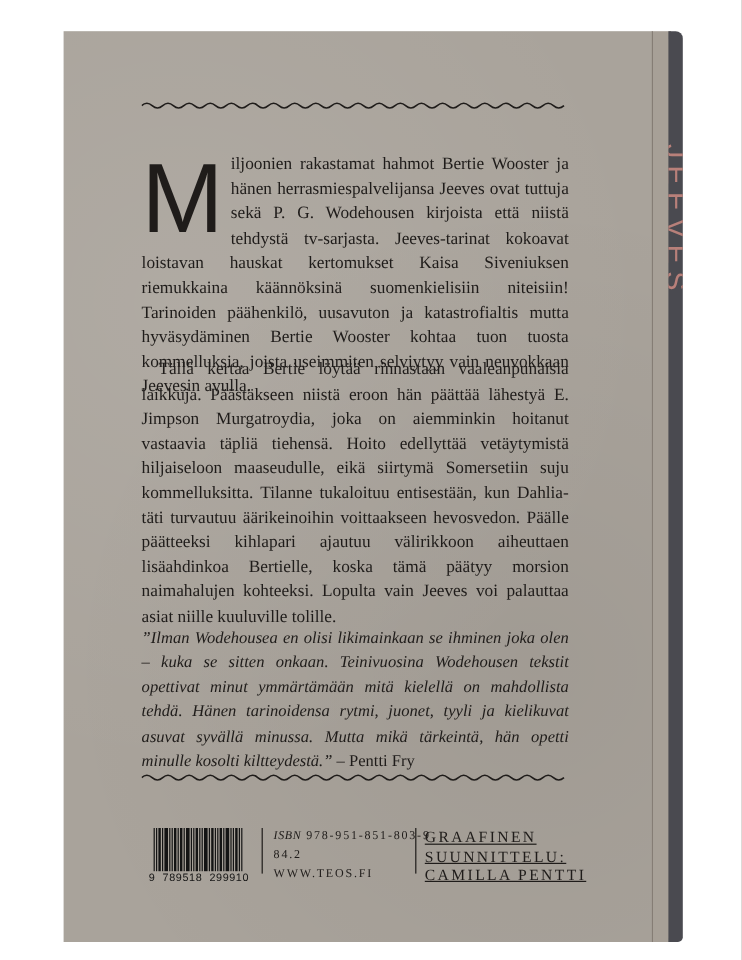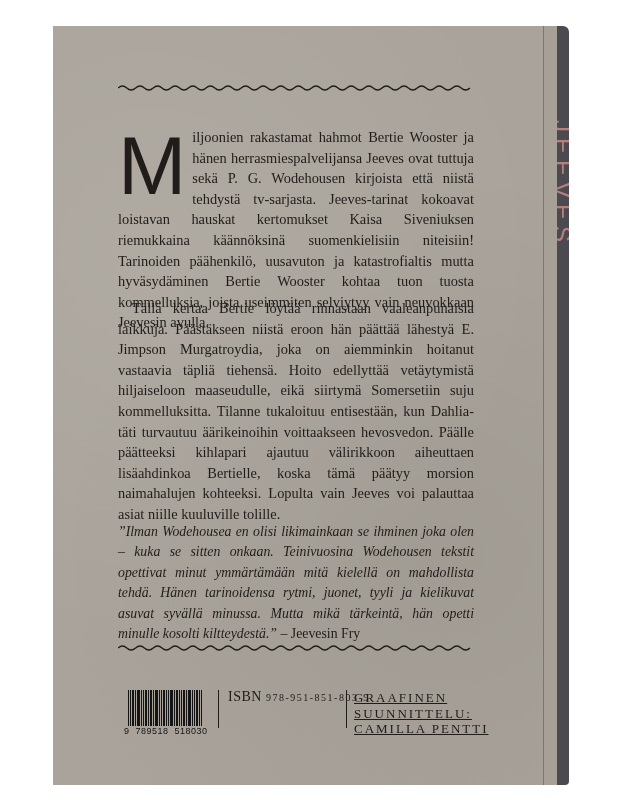--- a/index.html
+++ b/index.html
@@ -53,21 +53,21 @@
   .bars i { display:block; background:#141414; margin-right:1px; }
   .bar-digits {
     font-family:"Liberation Sans", sans-serif; font-size:9px; color:#141414;
     letter-spacing:0.5px; margin-top:0px; white-space:pre;
   }
   .vrule { position:absolute; width:1px; background:#1f1c1a; }
   .info {
     position:absolute; font-family:"Liberation Serif", serif; font-size:10px; color:#1f1c1a;
     line-height:16px; letter-spacing:1.5px;
   }
-  .info .small-caps { font-size:14px; letter-spacing:0.5px; }
+  .info .small-caps { font-size:10px; letter-spacing:0.5px;font-style:italic; }
   .design {
     position:absolute; font-family:"Liberation Serif", serif; font-size:13px; color:#1f1c1a;
     line-height:15.5px; letter-spacing:2px; text-transform:uppercase;text-decoration:underline;
   }
 </style>
 </head>
 <body>
 
 <div class="cover"></div>
 <div class="hinge"></div>
@@ -81,21 +81,21 @@
 </svg>
 
 <div class="text p1">
   <span class="dropcap">M</span>
   <span>iljoonien rakastamat hahmot Bertie Wooster ja hänen herrasmiespalvelijansa Jeeves ovat tuttuja sekä P. G. Wodehousen kirjoista että niistä tehdystä tv-sarjasta. Jeeves-tarinat kokoavat loistavan hauskat kertomukset Kaisa Siveniuksen riemukkaina käännöksinä suomenkielisiin niteisiin! Tarinoiden päähenkilö, uusavuton ja katastrofialtis mutta hyväsydäminen Bertie Wooster kohtaa tuon tuosta kommelluksia, joista useimmiten selviytyy vain neuvokkaan Jeevesin avulla.</span>
 </div>
 
 <div class="text p2">Tällä kertaa Bertie löytää rinnastaan vaaleanpunaisia laikkuja. Päästäkseen niistä eroon hän päättää lähestyä E. Jimpson Murgatroydia, joka on aiemminkin hoitanut vastaavia täpliä tiehensä. Hoito edellyttää vetäytymistä hiljaiseloon maaseudulle, eikä siirtymä Somersetiin suju kommelluksitta. Tilanne tukaloituu entisestään, kun Dahlia-täti turvautuu äärikeinoihin voittaakseen hevosvedon. Päälle päätteeksi kihlapari ajautuu välirikkoon aiheuttaen lisäahdinkoa Bertielle, koska tämä päätyy morsion naimahalujen kohteeksi. Lopulta vain Jeeves voi palauttaa asiat niille kuuluville tolille.</div>
 
 <div class="quote">
-  <span>”Ilman Wodehousea en olisi likimainkaan se ihminen joka olen – kuka se sitten onkaan. Teinivuosina Wodehousen tekstit opettivat minut ymmärtämään mitä kielellä on mahdollista tehdä. Hänen tarinoidensa rytmi, juonet, tyyli ja kielikuvat asuvat syvällä minussa. Mutta mikä tärkeintä, hän opetti minulle kosolti kiltteydestä.”</span><span class="author"> – Jeevesin Fry</span>
+  <span>”Ilman Wodehousea en olisi likimainkaan se ihminen joka olen – kuka se sitten onkaan. Teinivuosina Wodehousen tekstit opettivat minut ymmärtämään mitä kielellä on mahdollista tehdä. Hänen tarinoidensa rytmi, juonet, tyyli ja kielikuvat asuvat syvällä minussa. Mutta mikä tärkeintä, hän opetti minulle kosolti kiltteydestä.”</span><span class="author"> – Pentti Fry</span>
 </div>
 
 <svg class="wave" style="top:643px;" viewBox="0 0 355 10" preserveAspectRatio="none">
   <path d="M0 5 Q4.4 1 8.8 5 T17.6 5 T26.4 5 T35.2 5 T44 5 T52.8 5 T61.6 5 T70.4 5 T79.2 5 T88 5 T96.8 5 T105.6 5 T114.4 5 T123.2 5 T132 5 T140.8 5 T149.6 5 T158.4 5 T167.2 5 T176 5 T184.8 5 T193.6 5 T202.4 5 T211.2 5 T220 5 T228.8 5 T237.6 5 T246.4 5 T255.2 5 T264 5 T272.8 5 T281.6 5 T290.4 5 T299.2 5 T308 5 T316.8 5 T325.6 5 T334.4 5 T343.2 5 T352 5" fill="none" stroke="#1f1c1a" stroke-width="1.3"></path>
 </svg>
 
 <div class="barcode">
   <div class="bars">
     <i style="width:1px"></i>
       <i style="width:1px"></i>
@@ -121,27 +121,29 @@
       <i style="width:1px"></i>
       <i style="width:2px"></i>
       <i style="width:1px"></i>
       <i style="width:3px"></i>
       <i style="width:1px"></i>
       <i style="width:1px"></i>
       <i style="width:2px"></i>
       <i style="width:1px"></i>
       <i style="width:1px"></i>
   </div>
-  <div class="bar-digits">9  789518  518030</div>
+  <div class="bar-digits">9  789518  299910</div>
 </div>
 
 <div class="vrule" style="left:218px; top:690px; height:38px;"></div>
 
 <div class="info" style="left:228px; top:689px;">
   <div><span class="small-caps">ISBN</span> <span>978-951-851-803-9</span></div>
+  <div>84.2</div>
+  <div>WWW.TEOS.FI</div>
 </div>
 
 <div class="vrule" style="left:346px; top:690px; height:38px;"></div>
 
 <div class="design" style="left:354px; top:690px;">
   <div>Graafinen</div>
   <div>suunnittelu:</div>
   <div>Camilla Pentti</div>
 </div>
 

